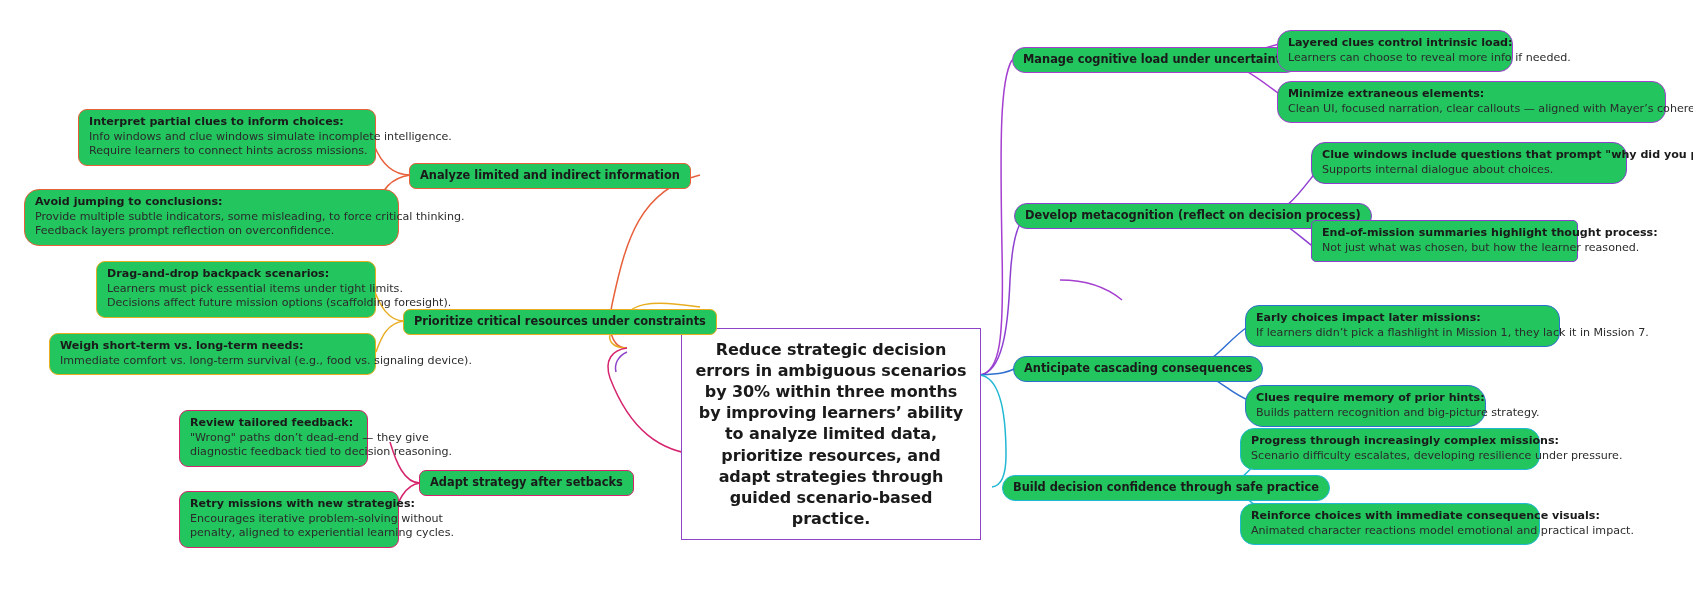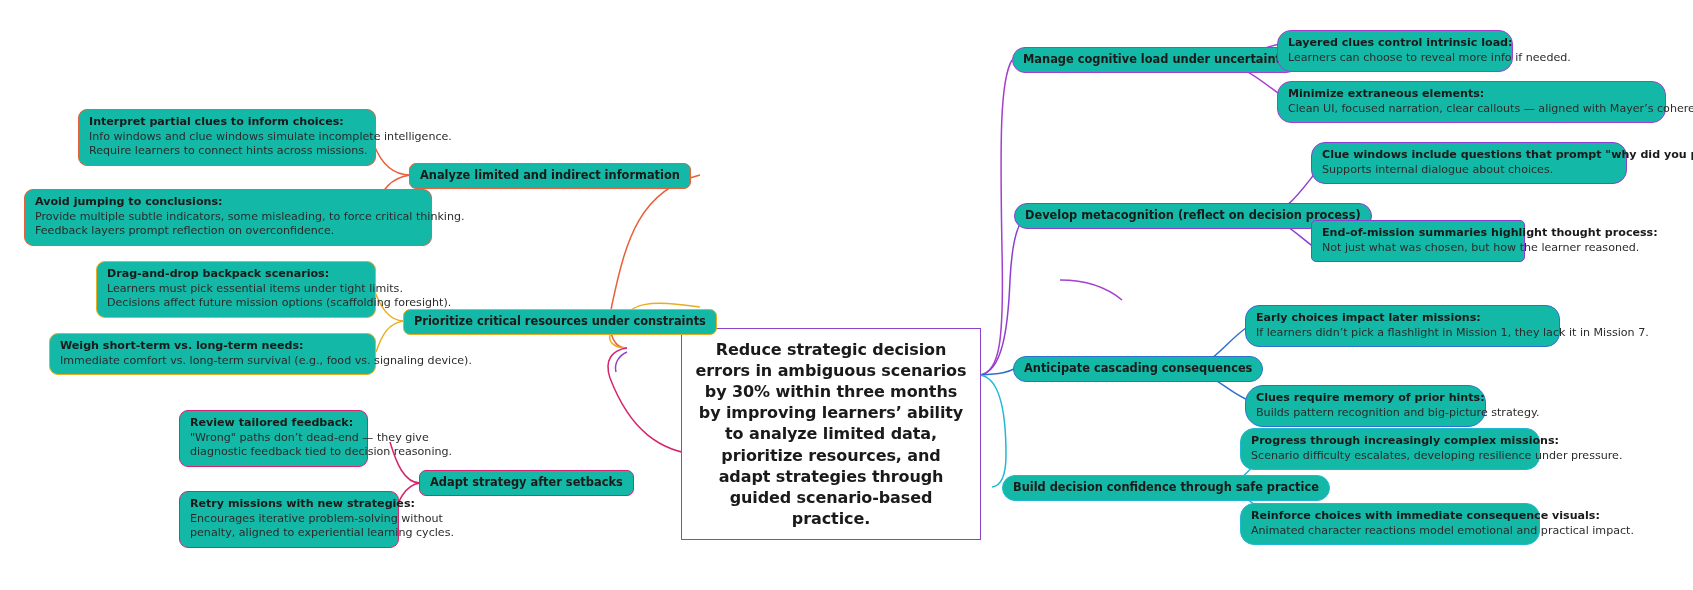--- a/index.html
+++ b/index.html
@@ -25,21 +25,21 @@
     top: 0;
     width: 1693px;
     height: 590px;
     pointer-events: none;
   }
 
   
   .node {
     position: absolute;
     box-sizing: border-box;
-    background: #14b8a6;
+    background: #22c55e;
     line-height: 1.32;
     white-space: nowrap;
   }
 
   
   .root {
     border: 1.6px solid #8e44c8;
     background: #ffffff;
     padding: 10px 12px;
     text-align: center;
@@ -127,21 +127,21 @@
   <div class="node root" style="left:681px; top:328px; width:300px;">
     <span>Reduce strategic decision errors in ambiguous scenarios by 30% within three months by improving learners’ ability to analyze limited data, prioritize resources, and adapt strategies through guided scenario-based practice.</span>
   </div>
 
   <div class="node leaf" style="left:78px; top:109px; width:298px; border-color:#e8603c;">
     <span class="t">Interpret partial clues to inform choices:</span>
     <span class="d">Info windows and clue windows simulate incomplete intelligence.</span>
     <span class="d">Require learners to connect hints across missions.</span>
   </div>
 
-  <div class="node leaf" style="left:24px; top:189px; width:408px; border-color:#e8603c;">
+  <div class="node leaf" style="left:24px; top:189px; width:375px; border-color:#e8603c;border-radius:15px;">
     <span class="t">Avoid jumping to conclusions:</span>
     <span class="d">Provide multiple subtle indicators, some misleading, to force critical thinking.</span>
     <span class="d">Feedback layers prompt reflection on overconfidence.</span>
   </div>
 
   <div class="node branch" style="left:409px; top:163px; border-color:#e8603c;">
     <span>Analyze limited and indirect information</span>
   </div>
 
   <div class="node leaf" style="left:96px; top:261px; width:280px; border-color:#e8ad20;">
@@ -191,21 +191,21 @@
 
   <div class="node branch" style="left:1014px; top:203px; border-color:#8e3fd0; border-radius:14px;">
     <span>Develop metacognition (reflect on decision process)</span>
   </div>
 
   <div class="node leaf" style="left:1311px; top:142px; width:316px; border-color:#8e3fd0; border-radius:14px;">
     <span class="t">Clue windows include questions that prompt "why did you pick this?"</span>
     <span class="d">Supports internal dialogue about choices.</span>
   </div>
 
-  <div class="node leaf" style="left:1311px; top:220px; width:214px; border-color:#8e3fd0; border-radius:5px;">
+  <div class="node leaf" style="left:1311px; top:220px; width:267px; border-color:#8e3fd0; border-radius:5px;">
     <span class="t">End-of-mission summaries highlight thought process:</span>
     <span class="d">Not just what was chosen, but how the learner reasoned.</span>
   </div>
 
   <div class="node branch" style="left:1013px; top:356px; border-color:#2f6fd0; border-radius:14px;">
     <span>Anticipate cascading consequences</span>
   </div>
 
   <div class="node leaf" style="left:1245px; top:305px; width:315px; border-color:#2f6fd0; border-radius:14px;">
     <span class="t">Early choices impact later missions:</span>

